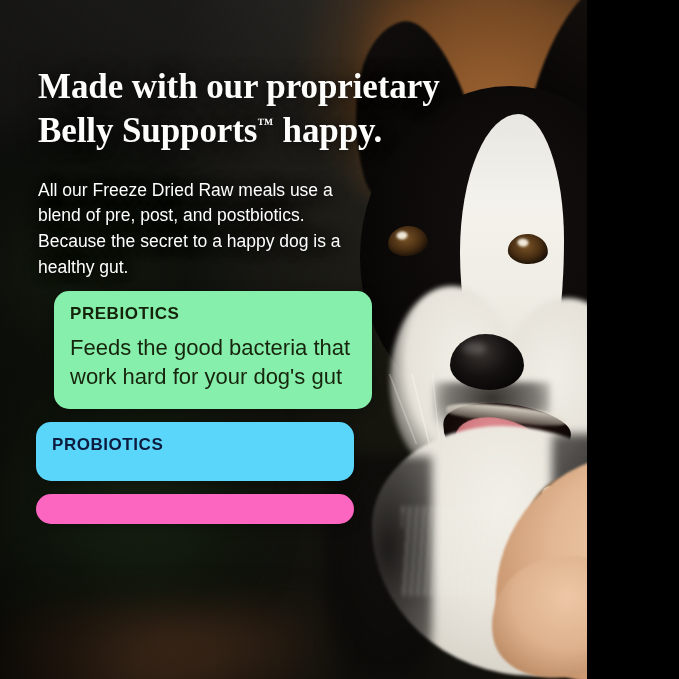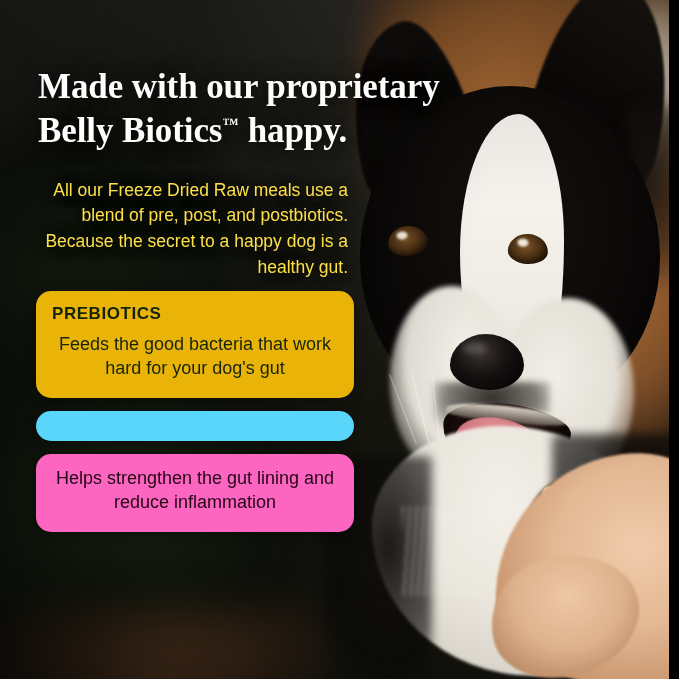--- a/index.html
+++ b/index.html
@@ -2,21 +2,21 @@
 <html><head>
 <meta charset="utf-8">
 <style>
   html, body {
     margin: 0;
     padding: 0;
     background: #000;
   }
   #canvas {
     position: relative;
-    width: 669px;
+    width: 587px;
     height: 679px;
     overflow: hidden;
     font-family: "Liberation Sans", sans-serif;
     background: #1a1a18;
   }
 
   
   .photo { position: absolute; inset: 0; overflow: hidden; }
 
   .bg-base {
@@ -237,49 +237,47 @@
     font-size: 0.46em;
     vertical-align: super;
     letter-spacing: 0.5px;
   }
 
   .subcopy {
     position: absolute;
     left: 38px; top: 160px; width: 310px;
     font-size: 17.5px;
     line-height: 1.47;
-    color: #fde047;
+    color: #ffffff;
     text-shadow: 0 1px 9px rgba(0,0,0,0.75), 0 0 20px rgba(0,0,0,0.45);
-    text-align: right;
   }
 
   .cards { position: absolute; left: 36px; top: 291px; width: 318px; }
 
   .card {
     width: 318px;
     border-radius: 15px;
     padding: 13px 16px 17px 16px;
     box-sizing: border-box;
     margin-bottom: 13px;
     box-shadow: 0 2px 12px rgba(0,0,0,0.35);
   }
   .card-title {
     font-size: 17px;
     font-weight: bold;
     letter-spacing: 0.55px;
     margin: 0 0 9px 0;
   }
   .card-body {
-    font-size: 18px;
+    font-size: 22px;
     line-height: 1.33;
     margin: 0;
-    text-align: center;
-  }
-
-  .card-prebiotics  { background: #eab308; }
+  }
+
+  .card-prebiotics  { background: #86efac; margin-left: 18px; }
   .card-prebiotics  .card-title { color: #14230a; }
   .card-prebiotics  .card-body  { color: #17250d; }
 
   .card-probiotics  { background: #5bd6fb; }
   .card-probiotics  .card-title { color: #0c1b3e; }
   .card-probiotics  .card-body  { color: #10203f; }
 
   .card-postbiotics { background: #fc65c0; }
   .card-postbiotics .card-title { color: #210512; }
   .card-postbiotics .card-body  { color: #250616; }
@@ -330,34 +328,34 @@
       <div class="hand"></div>
     </div>
 
     <div class="scrim"></div>
   </div>
 
   <div class="content">
 
     <h1 class="headline">
       <span>Made with our proprietary</span><br>
-      <span>Belly Biotics</span><span class="tm">™</span><span> happy.</span>
+      <span>Belly Supports</span><span class="tm">™</span><span> happy.</span>
     </h1>
 
     <p class="subcopy">All our Freeze Dried Raw meals use a blend of pre, post, and postbiotics. Because the secret to a happy dog is a healthy gut.</p>
 
     <div class="cards">
 
       <div class="card card-prebiotics">
         <p class="card-title">PREBIOTICS</p>
         <p class="card-body">Feeds the good bacteria that work hard for your dog's gut</p>
       </div>
 
       <div class="card card-probiotics">
+        <p class="card-title">PROBIOTICS</p>
       </div>
 
       <div class="card card-postbiotics">
-        <p class="card-body">Helps strengthen the gut lining and reduce inflammation</p>
       </div>
 
     </div>
   </div>
 </div>
 
 </body></html>

